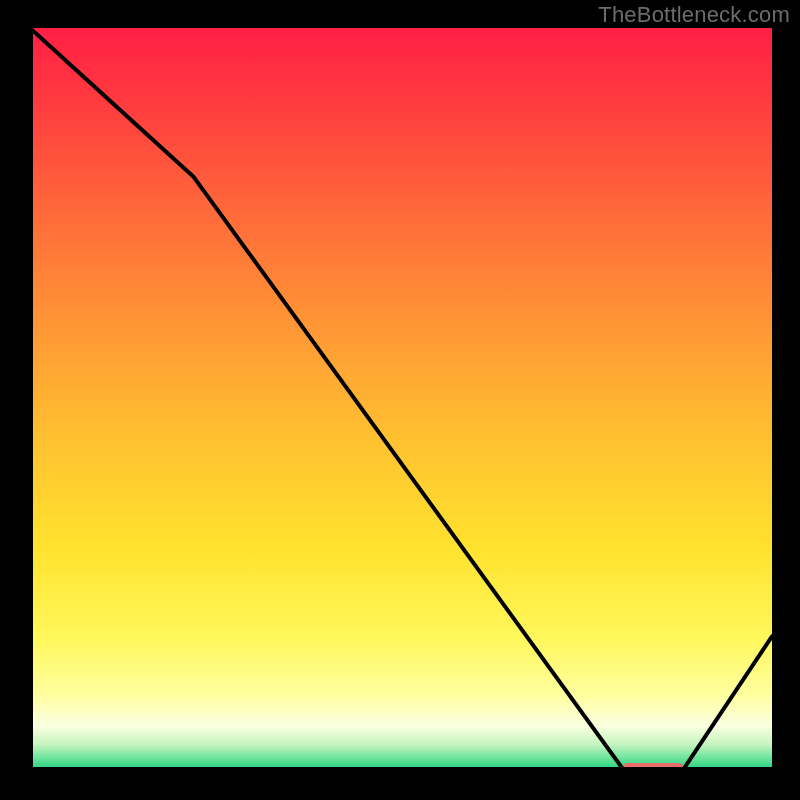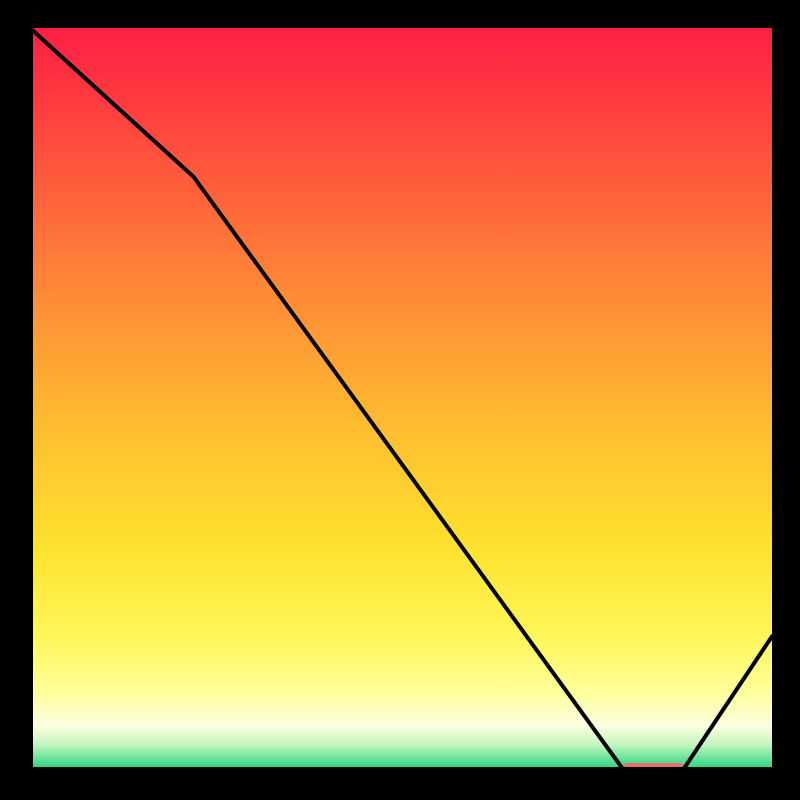--- a/index.html
+++ b/index.html
@@ -29,20 +29,21 @@
   svg {
     position: absolute;
     top: 0;
     left: 0;
   }
 </style>
 </head>
 <body>
 
 <div class="frame">
+  <div class="watermark">TheBottleneck.com</div>
   <svg id="plot" width="800" height="800" viewBox="0 0 800 800">
     <defs>
       <linearGradient id="heat" x1="0" y1="0" x2="0" y2="1">
           <stop offset="0%" stop-color="#ff1f45"></stop>
           <stop offset="10%" stop-color="#ff3b3f"></stop>
           <stop offset="25%" stop-color="#ff6a3a"></stop>
           <stop offset="40%" stop-color="#ff9635"></stop>
           <stop offset="55.00000000000001%" stop-color="#ffc030"></stop>
           <stop offset="70%" stop-color="#ffe22e"></stop>
           <stop offset="82%" stop-color="#fff75a"></stop>

